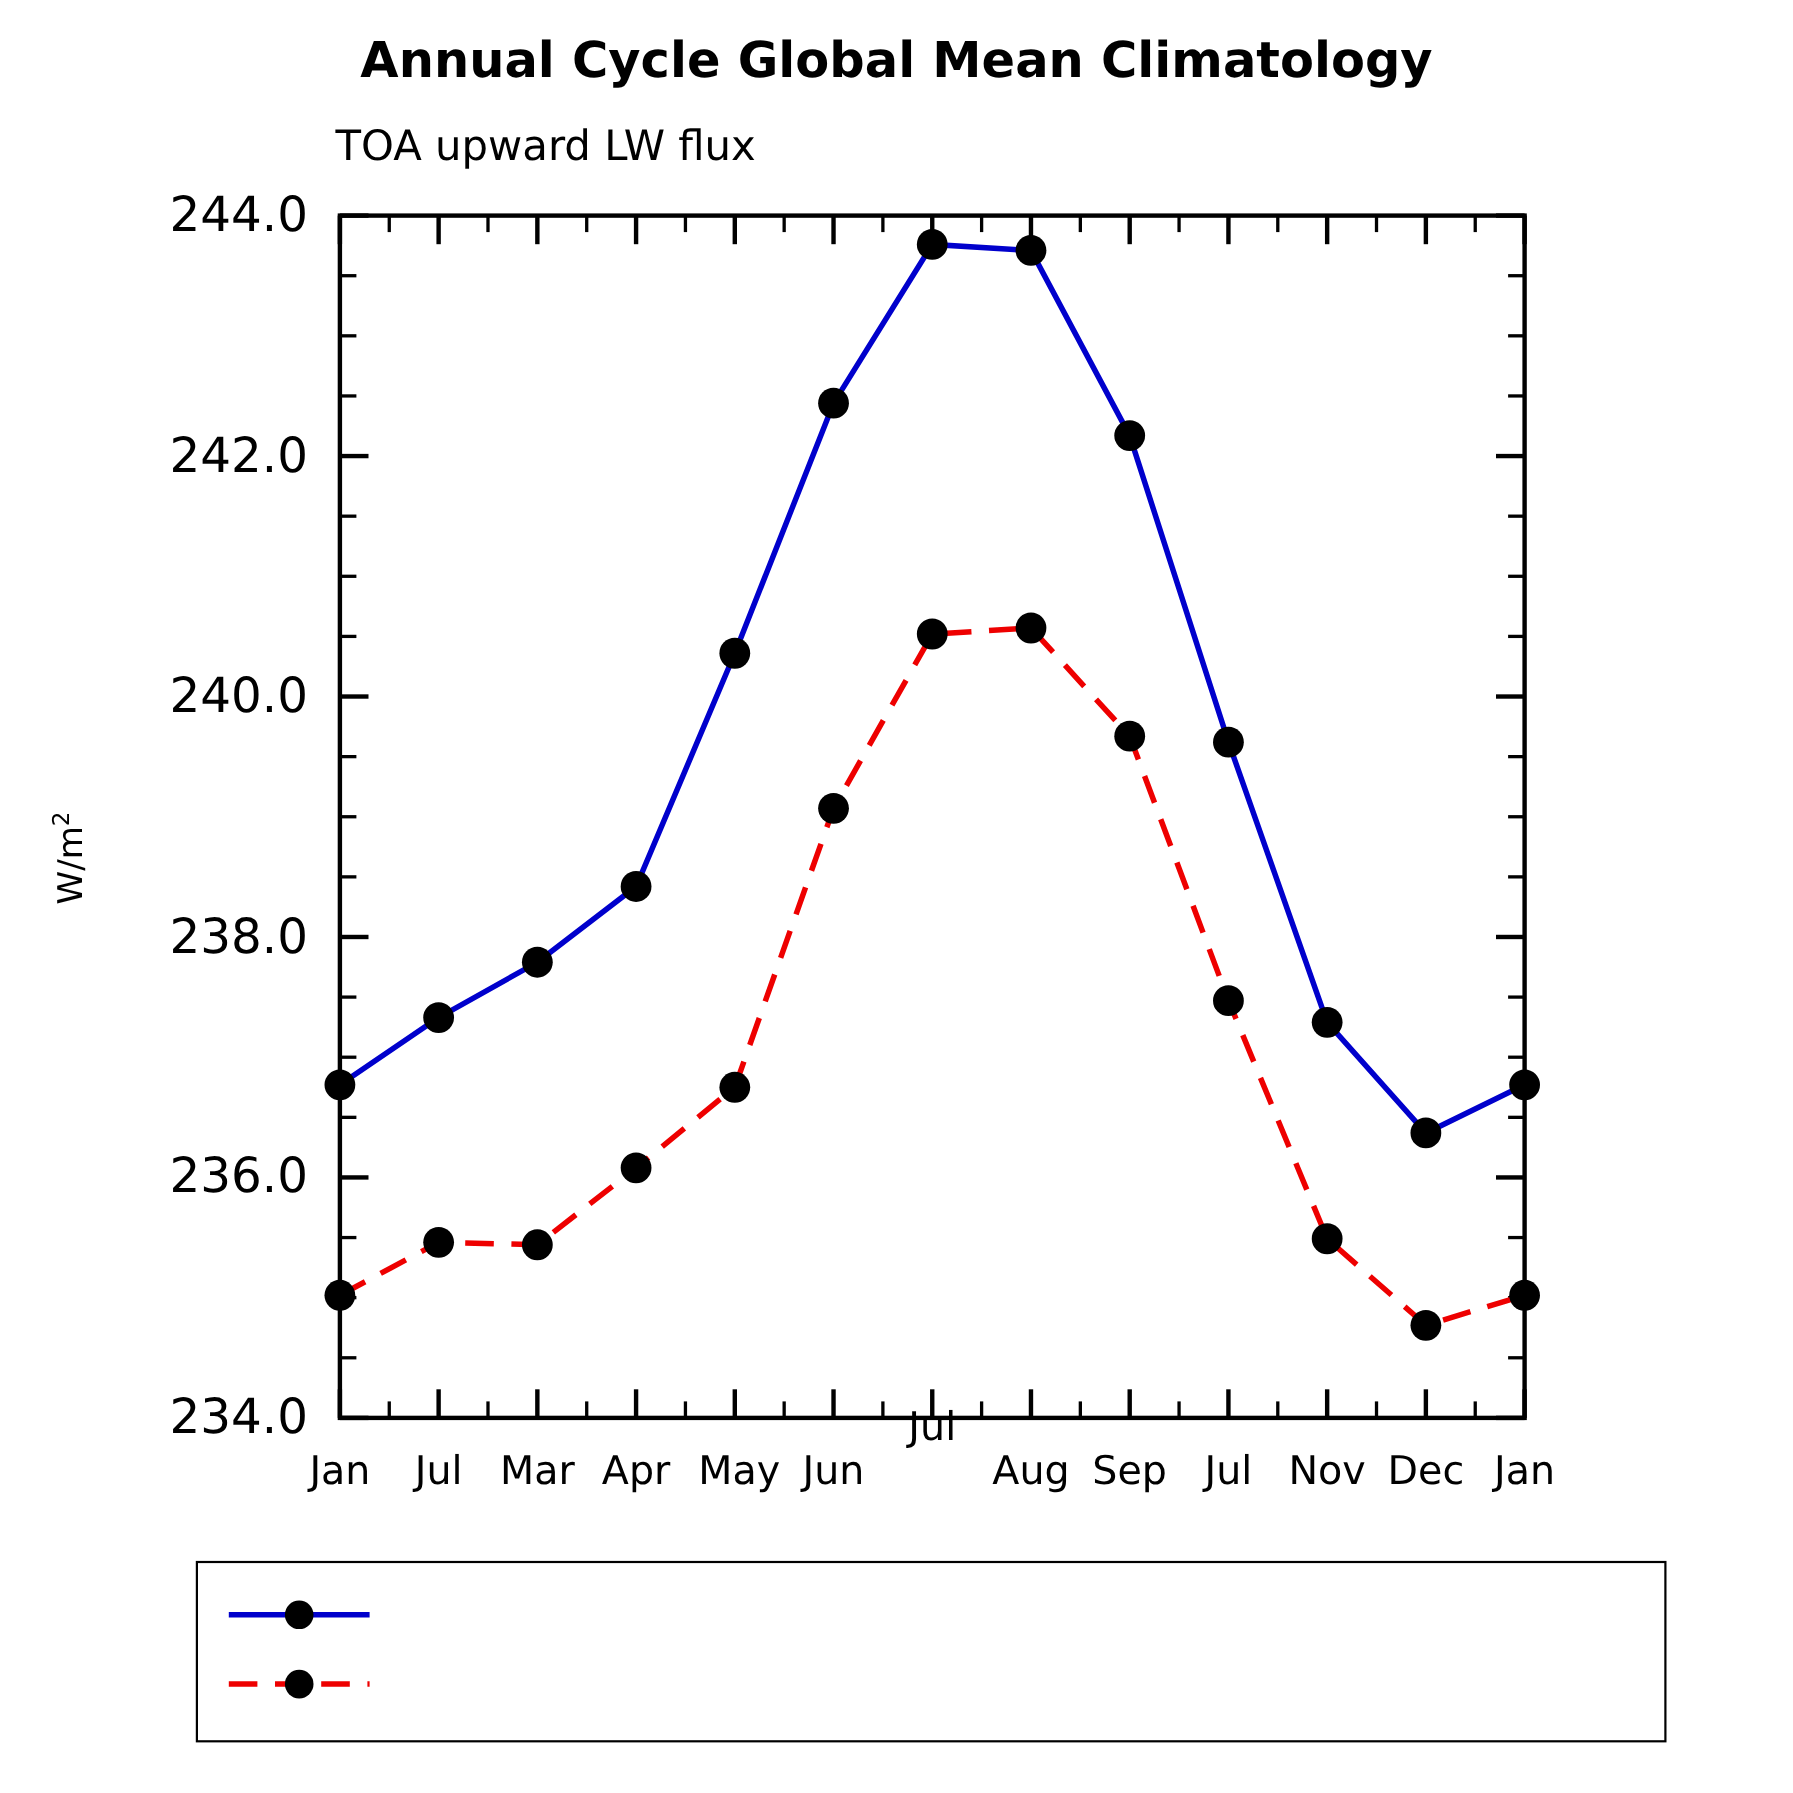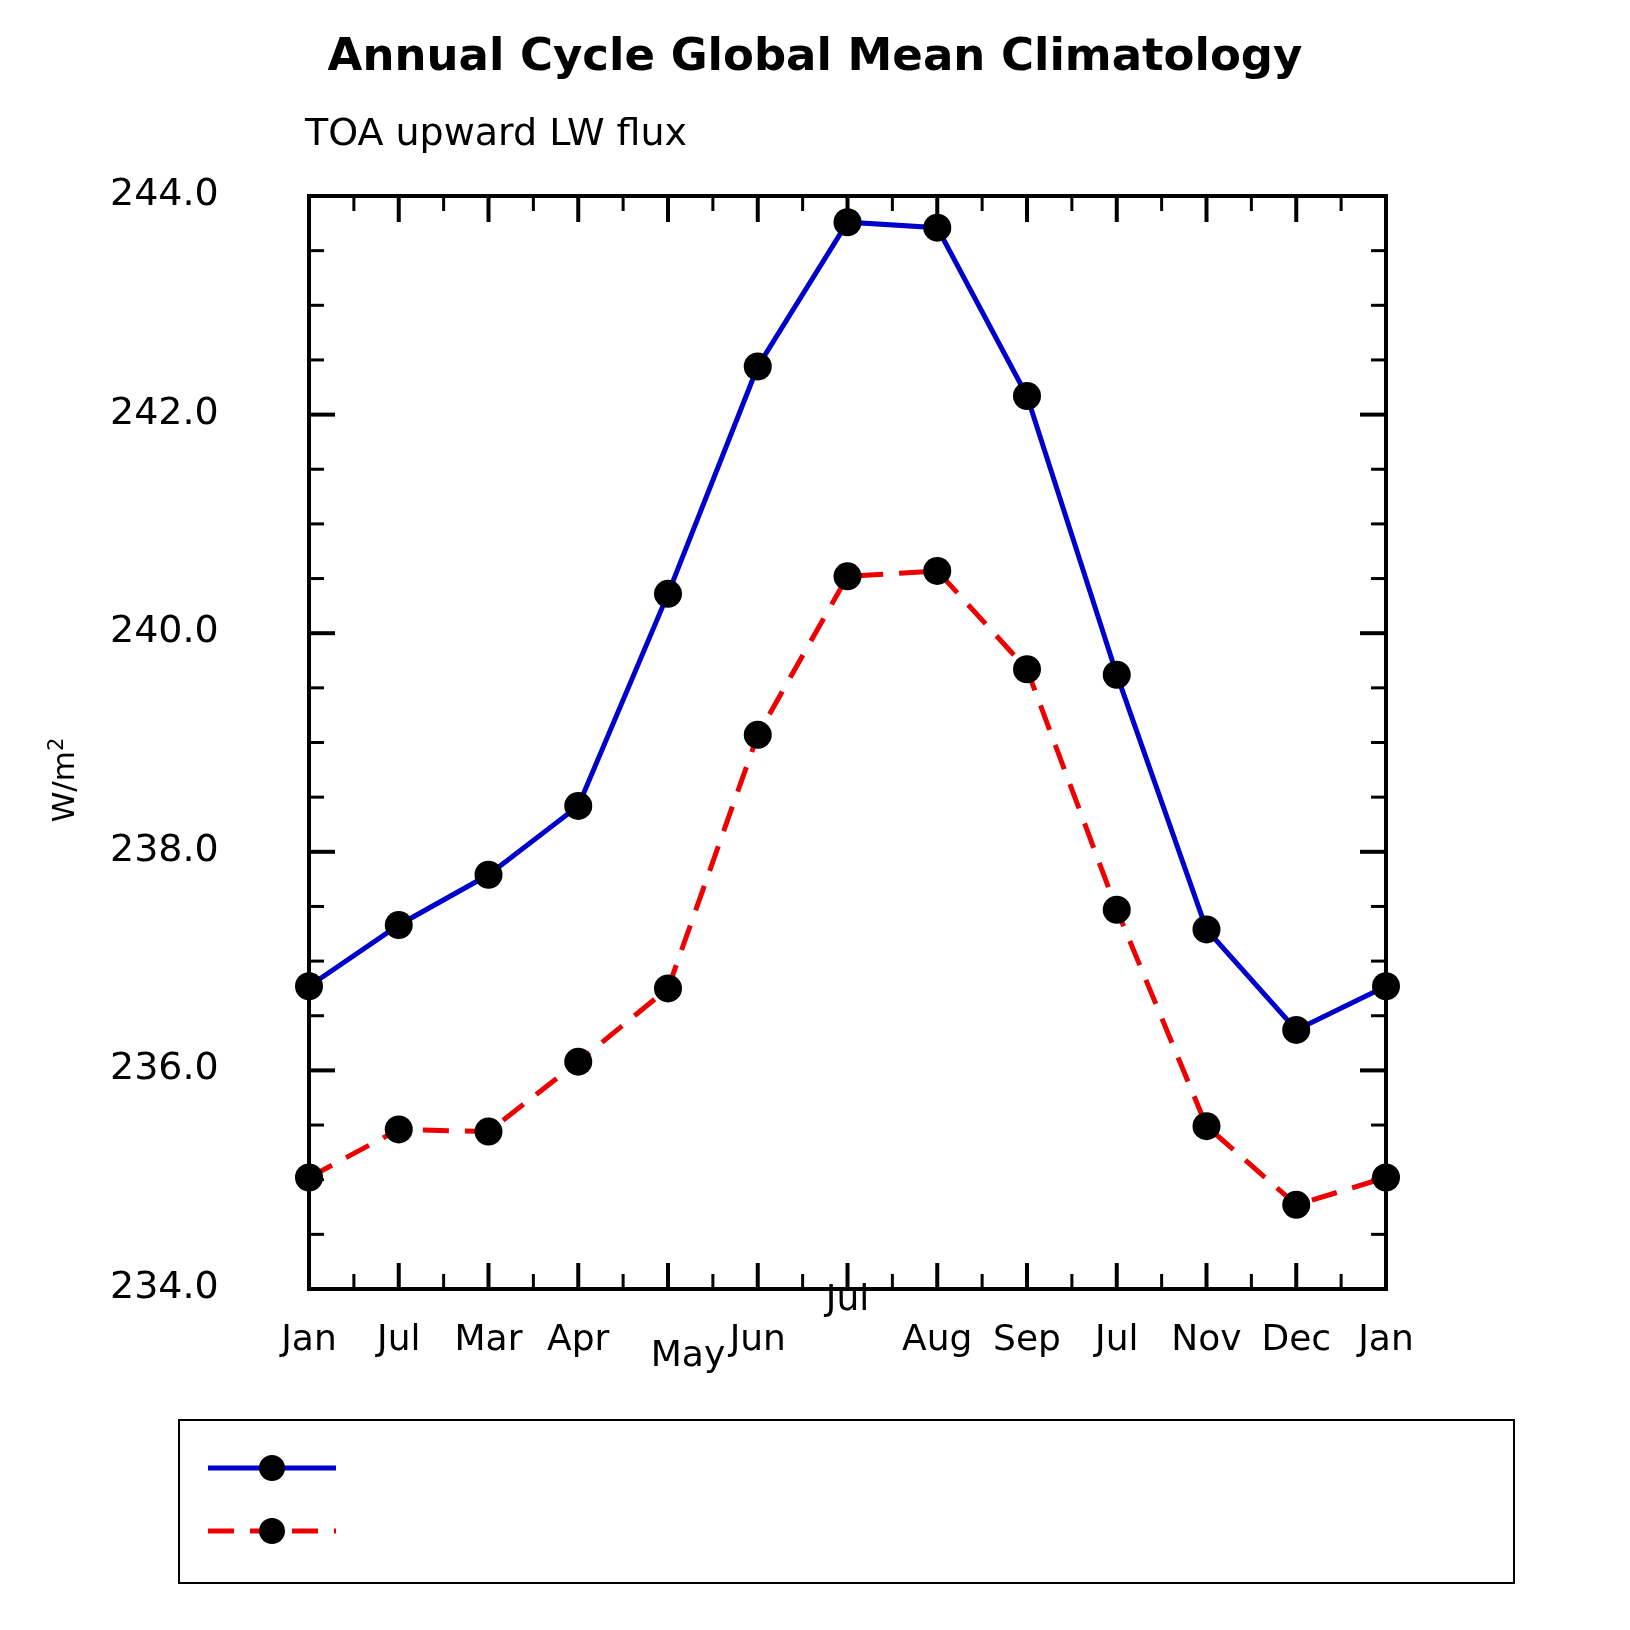--- a/index.html
+++ b/index.html
@@ -51,22 +51,23 @@
     transform: rotate(-90deg);
     transform-origin: 120px 120px;
     font-family: "DejaVu Sans", sans-serif;
     font-size: 31px;
     color: #000000;
   }
   .ylabel sup { font-size: 21px; }
   .ytick-label {
     position: absolute;
     right: 1;
-    font-family: "DejaVu Sans", sans-serif;
-    font-size: 38px;
+    text-align: right;
+    font-family: "DejaVu Sans", sans-serif;
+    font-size: 44px;
     color: #000000;
     white-space: nowrap;
   }
   .xtick-label {
     position: absolute;
     text-align: center;
     font-family: "DejaVu Sans", sans-serif;
     font-size: 36px;
     color: #000000;
     white-space: nowrap;
@@ -235,21 +236,21 @@
       <div class="ytick-label" style="left: 110px; width: 170px; top: 825.8px;">238.0</div>
       <div class="ytick-label" style="left: 110px; width: 170px; top: 607.2px;">240.0</div>
       <div class="ytick-label" style="left: 110px; width: 170px; top: 388.6px;">242.0</div>
       <div class="ytick-label" style="left: 110px; width: 170px; top: 170px;">244.0</div>
     </div>
   <div id="xtick-labels">
       <div class="xtick-label" style="left: 249px; width: 120px; top: 1317px;">Jan</div>
       <div class="xtick-label" style="left: 338.75px; width: 120px; top: 1317px;">Jul</div>
       <div class="xtick-label" style="left: 428.5px; width: 120px; top: 1317px;">Mar</div>
       <div class="xtick-label" style="left: 518.25px; width: 120px; top: 1317px;">Apr</div>
-      <div class="xtick-label" style="left: 628px; width: 120px; top: 1317px; margin-top: 16px;">May</div>
+      <div class="xtick-label" style="left: 612px; width: 120px; top: 1317px;">May</div>
       <div class="xtick-label" style="left: 697.75px; width: 120px; top: 1317px;">Jun</div>
       <div class="xtick-label" style="left: 787.5px; width: 120px; top: 1277px;">Jul</div>
       <div class="xtick-label" style="left: 877.25px; width: 120px; top: 1317px;">Aug</div>
       <div class="xtick-label" style="left: 967px; width: 120px; top: 1317px;">Sep</div>
       <div class="xtick-label" style="left: 1056.75px; width: 120px; top: 1317px;">Jul</div>
       <div class="xtick-label" style="left: 1146.5px; width: 120px; top: 1317px;">Nov</div>
       <div class="xtick-label" style="left: 1236.25px; width: 120px; top: 1317px;">Dec</div>
       <div class="xtick-label" style="left: 1326px; width: 120px; top: 1317px;">Jan</div>
     </div>
 

